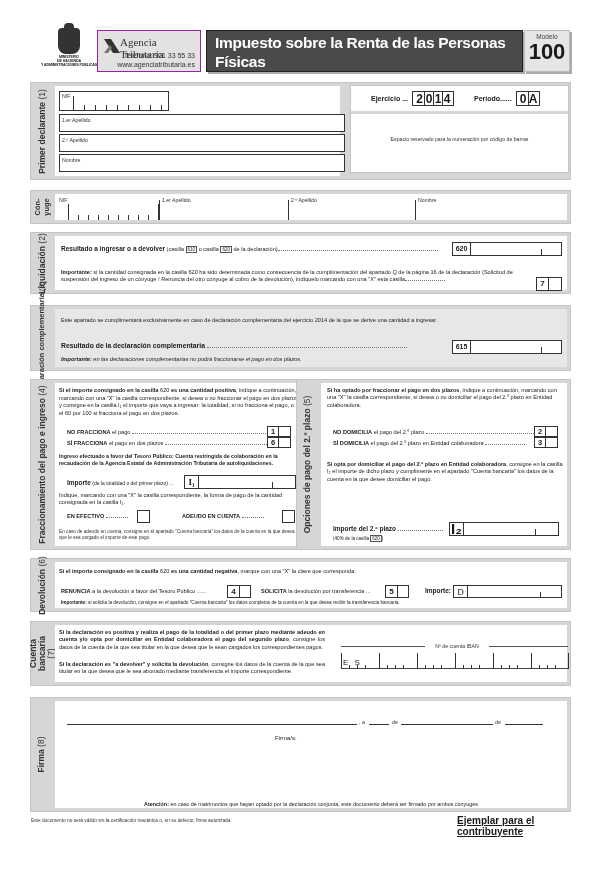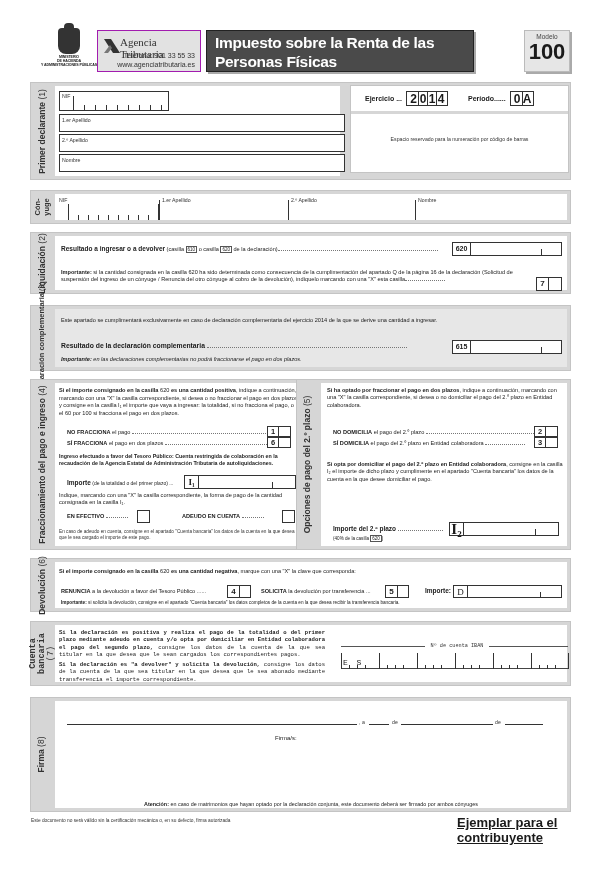--- a/index.html
+++ b/index.html
@@ -7,21 +7,21 @@
   .abs { position: absolute; }
   .logo-min { left: 40px; top: 28px; width: 58px; height: 48px; text-align: center; }
   .crest { width: 22px; height: 26px; margin: 0 auto 1px; background: #333; border-radius: 4px 4px 8px 8px; position: relative; }
   .crest:before { content: ""; position: absolute; left: 6px; top: -5px; width: 10px; height: 6px; background: #333; border-radius: 4px 4px 0 0; }
   .logo-min .t { font-size: 3.6px; line-height: 4.2px; font-weight: bold; letter-spacing: -0.1px; }
   .agencia { left: 97px; top: 30px; width: 104px; height: 42px; background: #e2e2e2; border: 1px solid #a21caf; }
   .agencia .mark { position: absolute; left: 4px; top: 5px; width: 20px; height: 20px; }
   .agencia .name { position: absolute; left: 22px; top: 5px; font-family: "Liberation Serif", serif; font-size: 11px; color: #333; }
   .agencia .tel { position: absolute; right: 5px; top: 21px; font-size: 7px; color: #333; }
   .agencia .web { position: absolute; right: 5px; top: 30px; font-size: 7px; color: #333; }
-  .titlebox { left: 206px; top: 30px; width: 268px; height: 42px; background: #4a4a4a; border: 1px solid #222; box-shadow: 2px 2px 0 #aaa; color: #fff; padding: 2px 8px; }
+  .titlebox { left: 206px; top: 30px; width: 317px; height: 42px; background: #4a4a4a; border: 1px solid #222; box-shadow: 2px 2px 0 #aaa; color: #fff; padding: 2px 8px; }
   .titlebox .l1 { font-size: 15.5px; font-weight: bold; letter-spacing: -0.3px; line-height: 19px; }
   .titlebox .l2 { font-size: 11px; font-weight: bold; line-height: 17px; letter-spacing: 0.2px; }
   .modelo { left: 524px; top: 30px; width: 46px; height: 42px; background: #e6e6e6; border: 1px solid #bbb; box-shadow: 2px 2px 0 #aaa; text-align: center; }
   .modelo .lbl { font-size: 6.5px; color: #444; margin-top: 2px; }
   .modelo .num { font-size: 22px; font-weight: bold; line-height: 24px; }
 
   .section { position: absolute; left: 30px; width: 541px; background: #d6d6d6; border: 1px solid #c4c4c4; }
   .section.grey-inner .inner { background: #e7e7e7; }
   .side { position: absolute; left: 0; top: 0; bottom: 0; width: 22px; display: flex; align-items: center; justify-content: center; }
   .side span { transform: rotate(-90deg); white-space: nowrap; font-size: 8.5px; font-weight: bold; color: #333; line-height: 9px; text-align: center; }
@@ -92,21 +92,21 @@
       <span class="tiny abs" style="left:2px; top:2px;">1.er Apellido</span>
     </div>
     <div class="box" style="left:4px; top:48px; width:286px; height:18px;">
       <span class="tiny abs" style="left:2px; top:2px;">2.º Apellido</span>
     </div>
     <div class="box" style="left:4px; top:68px; width:286px; height:18px;">
       <span class="tiny abs" style="left:2px; top:2px;">Nombre</span>
     </div>
   </div>
   <div class="abs" style="left:319px; top:2px; width:219px; height:88px; border:1px solid #c4c4c4; background:#fff;">
-    <div class="abs" style="left:0; top:0; right:0; height:28px; border-bottom:3px solid #d6d6d6; display:flex; align-items:center; padding-left:14px; gap:4px;">
+    <div class="abs" style="left:0; top:0; right:0; height:28px; border-bottom:3px solid #d6d6d6; display:flex; align-items:center; padding-left:20px; gap:4px;">
       <span style="font-size:7px; font-weight:bold;">Ejercicio ...</span>
       <span class="digitbox">
         <b>2</b><b>0</b><b>1</b><b>4</b>
       </span>
       <span style="font-size:7px; font-weight:bold; margin-left:16px;">Período......</span>
       <span class="digitbox">
         <b>0</b><b>A</b>
       </span>
     </div>
     <div class="abs tiny" style="left:0; right:0; top:50px; text-align:center;">Espacio reservado para la numeración por código de barras</div>
@@ -248,21 +248,21 @@
     <div class="abs small" style="left:6px; top:78px; width:236px;">
       <b>Si opta por domiciliar el pago del 2.º plazo en Entidad colaboradora</b><span>, consigne en la casilla I₂ el importe de dicho plazo y cumplimente en el apartado "Cuenta bancaria" los datos de la cuenta en la que desee domiciliar el pago.</span>
     </div>
     <div class="abs small" style="left:12px; top:142px; white-space:nowrap;">
       <b style="font-size:6.5px;">Importe del 2.º plazo</b> <span class="dots" style="width:45px;"></span>
     </div>
     <div class="abs" style="left:12px; top:152px; font-size:4.6px; white-space:nowrap;">
       <span>(40% de la casilla </span><span class="mini">620</span><span>)</span>
     </div>
     <div class="casilla" style="left:128px; top:139px; width:110px; height:14px;">
-      <div class="code" style="width:14px; font-family:Liberation Serif, serif; font-size:15px;">I₂</div>
+      <div class="code" style="width:14px; font-family:Liberation Sans, sans-serif; font-size:15px;">I₂</div>
       <div class="sep" style="left:85px;"></div>
     </div>
   </div>
 </div>
 
 <div class="section" style="top:558px; height:54px;">
   <div class="side">
       <span><b>Devolución</b> <i>(6)</i></span>
     </div>
   <div class="inner">
@@ -285,21 +285,21 @@
     <div class="casilla" style="left:398px; top:23px; width:109px; height:13px;">
       <div class="code" style="width:14px; font-family:'Liberation Serif',serif; font-size:9px; font-weight:normal;">D</div>
       <div class="sep" style="left:86px;"></div>
     </div>
     <div class="abs" style="left:6px; top:38px; font-size:4.7px; white-space:nowrap;">
       <b>Importante:</b><span> si solicita la devolución, consigne en el apartado "Cuenta bancaria" los datos completos de la cuenta en la que desea recibir la transferencia bancaria.</span>
     </div>
   </div>
 </div>
 
-<div class="section" style="top:621px; height:65px;font-family:Liberation Mono, monospace;">
+<div class="section" style="top:621px; height:65px;">
   <div class="side">
       <span style="white-space:pre-line; text-align:center;"><b>Cuenta
 bancaria</b> <i>(7)</i></span>
     </div>
   <div class="inner">
     <div class="abs small" style="left:4px; top:4px; width:266px; text-align:justify;">
       <b>Si la declaración es positiva y realiza el pago de la totalidad o del primer plazo mediante adeudo en cuenta y/o opta por domiciliar en Entidad colaboradora el pago del segundo plazo</b><span>, consigne los datos de la cuenta de la que sea titular en la que desea que le sean cargados los correspondientes pagos.</span>
     </div>
     <div class="abs small" style="left:4px; top:36px; width:266px; text-align:justify;">
       <b>Si la declaración es "a devolver" y solicita la devolución</b><span>, consigne los datos de la cuenta de la que sea titular en la que desea que le sea abonado mediante transferencia el importe correspondiente.</span>
@@ -353,13 +353,13 @@
     <div class="hl-line" style="left:450px; top:23px; width:38px;"></div>
     <span class="abs" style="left:220px; top:34px; font-size:6px;">Firma/s:</span>
     <div class="abs" style="left:0; right:0; top:40px; bottom:14px;"></div>
     <div class="abs small" style="left:0; right:0; top:100px; text-align:center; font-size:5.4px;">
       <b>Atención:</b><span> en caso de matrimonios que hayan optado por la declaración conjunta, este documento deberá ser firmado por ambos cónyuges</span>
     </div>
   </div>
 </div>
 
 <div class="abs" style="left:31px; top:818px; font-size:4.8px; color:#333;">Este documento no será válido sin la certificación mecánica o, en su defecto, firma autorizada</div>
-<div class="abs" style="left:457px; top:815px; font-size:13px; font-weight:bold; text-decoration:underline;">Ejemplar para el contribuyente</div>
+<div class="abs" style="left:457px; top:815px; font-size:10px; font-weight:bold; text-decoration:underline;">Ejemplar para el contribuyente</div>
 
 </body></html>

